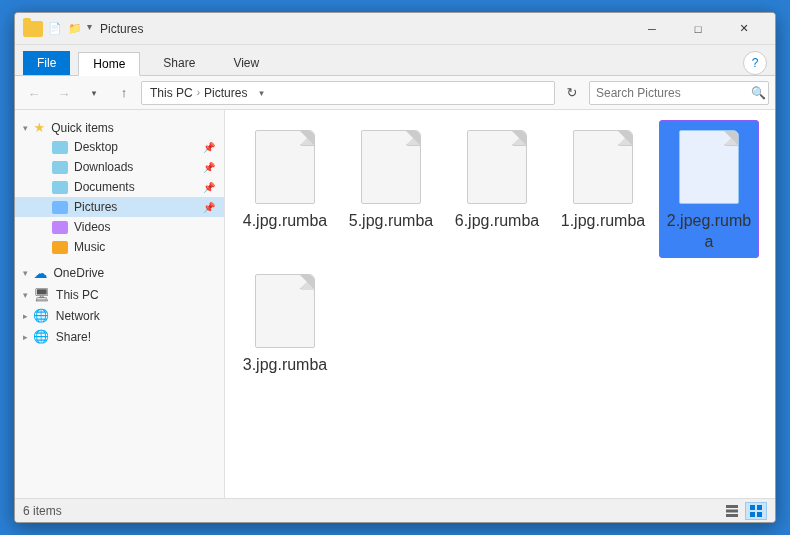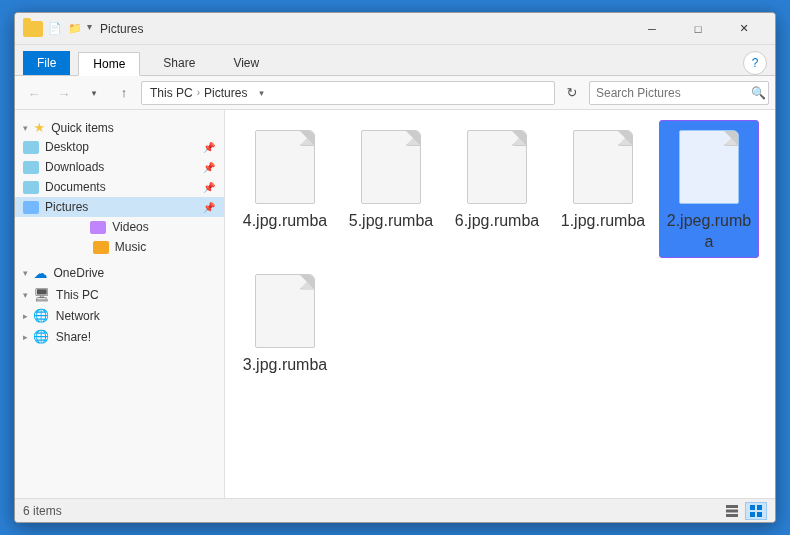--- a/index.html
+++ b/index.html
@@ -193,26 +193,25 @@
       color: #333;
       padding: 4px 8px 2px 8px;
       display: flex;
       align-items: center;
       gap: 6px;
       cursor: pointer;
     }
     .sidebar-item {
       font-size: 12px;
       color: #333;
-      padding: 3px 8px 3px 8px;
+      padding: 3px 8px 3px 37px;
       display: flex;
       align-items: center;
       gap: 6px;
       cursor: pointer;
-      justify-content: center;
     }
     .sidebar-item.active { background: #cce4f7; }
     .sidebar-item .pin-icon {
       margin-left: auto;
       color: #666;
       font-size: 10px;
     }
     .folder-icon-sm {
       width: 16px; height: 13px;
       background: #f5c542;

